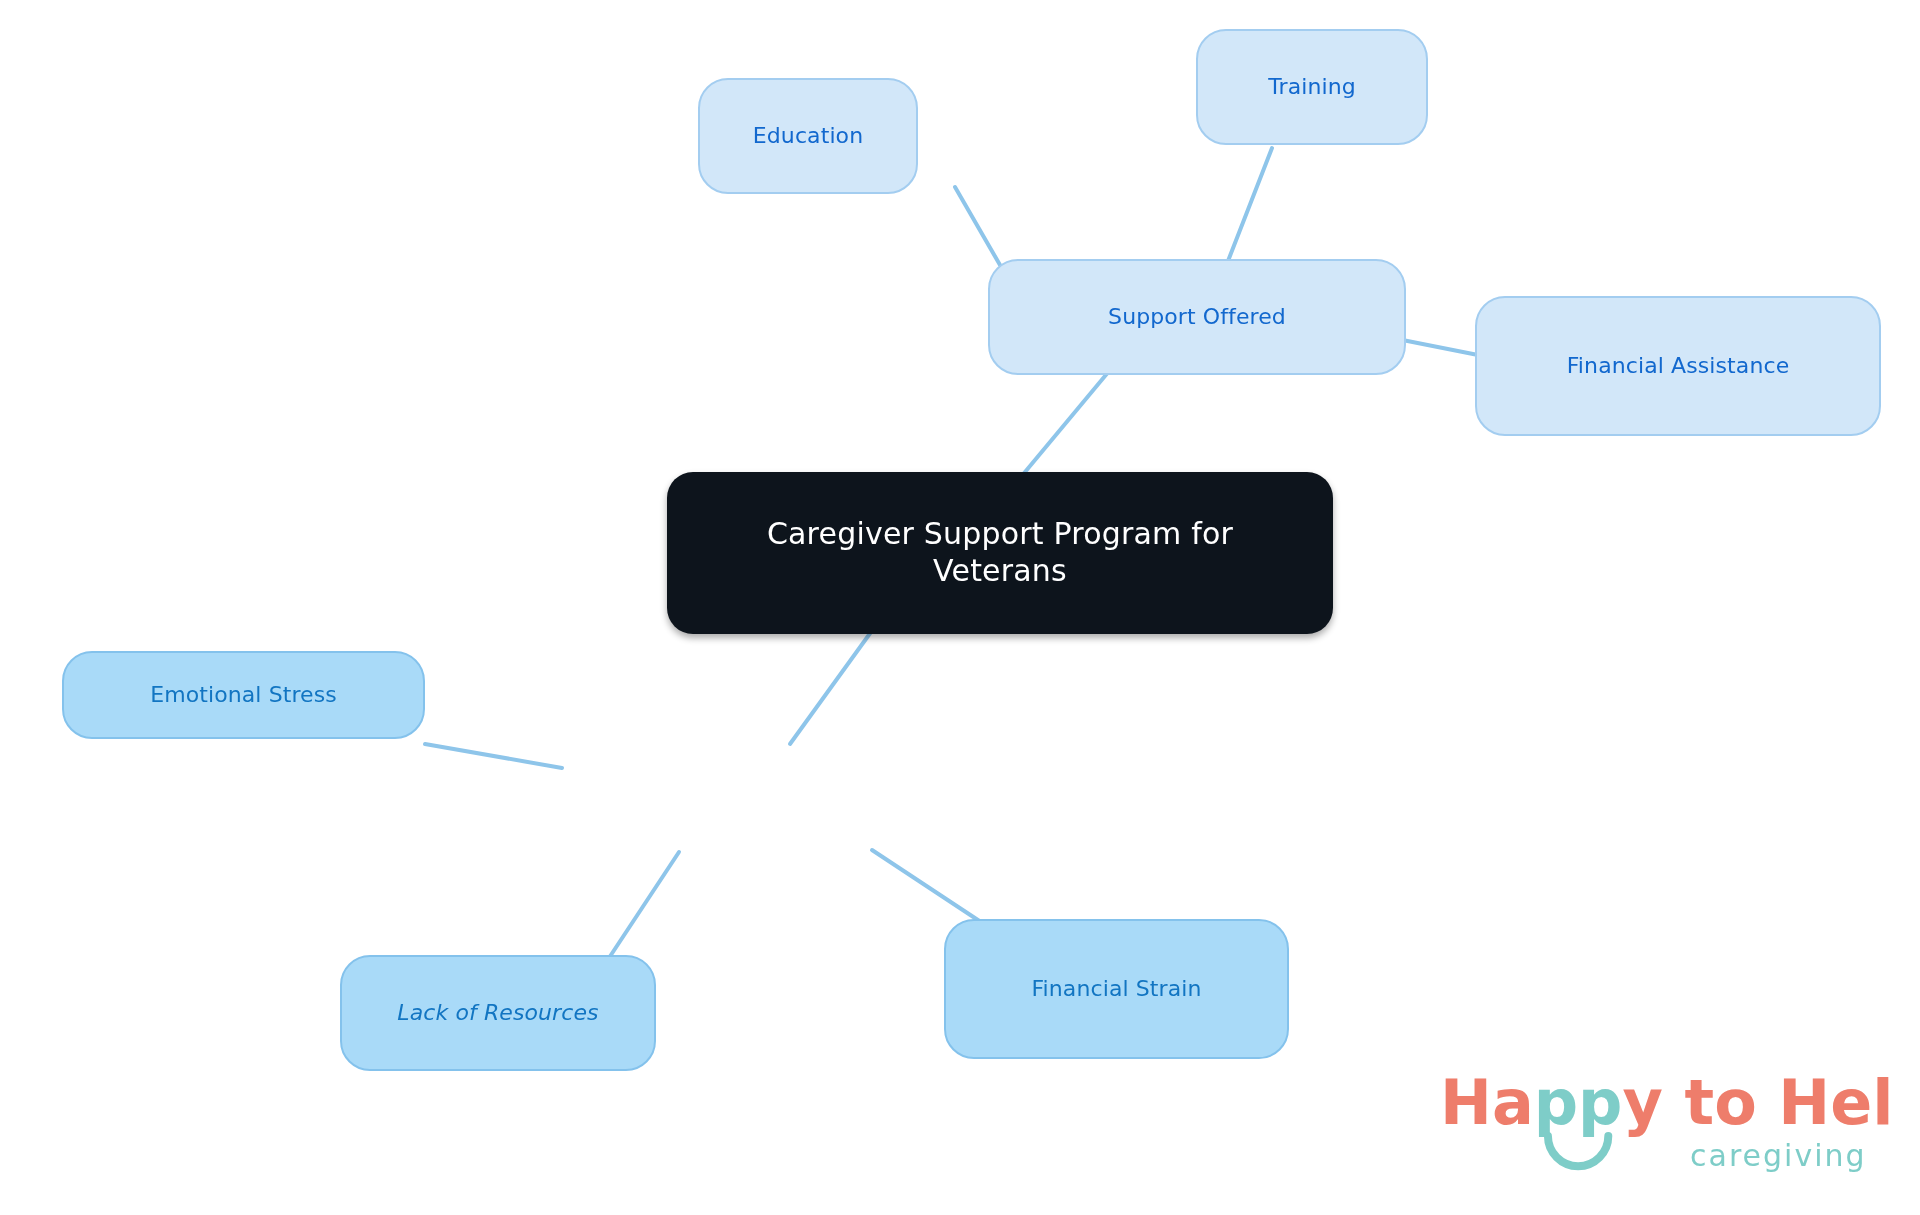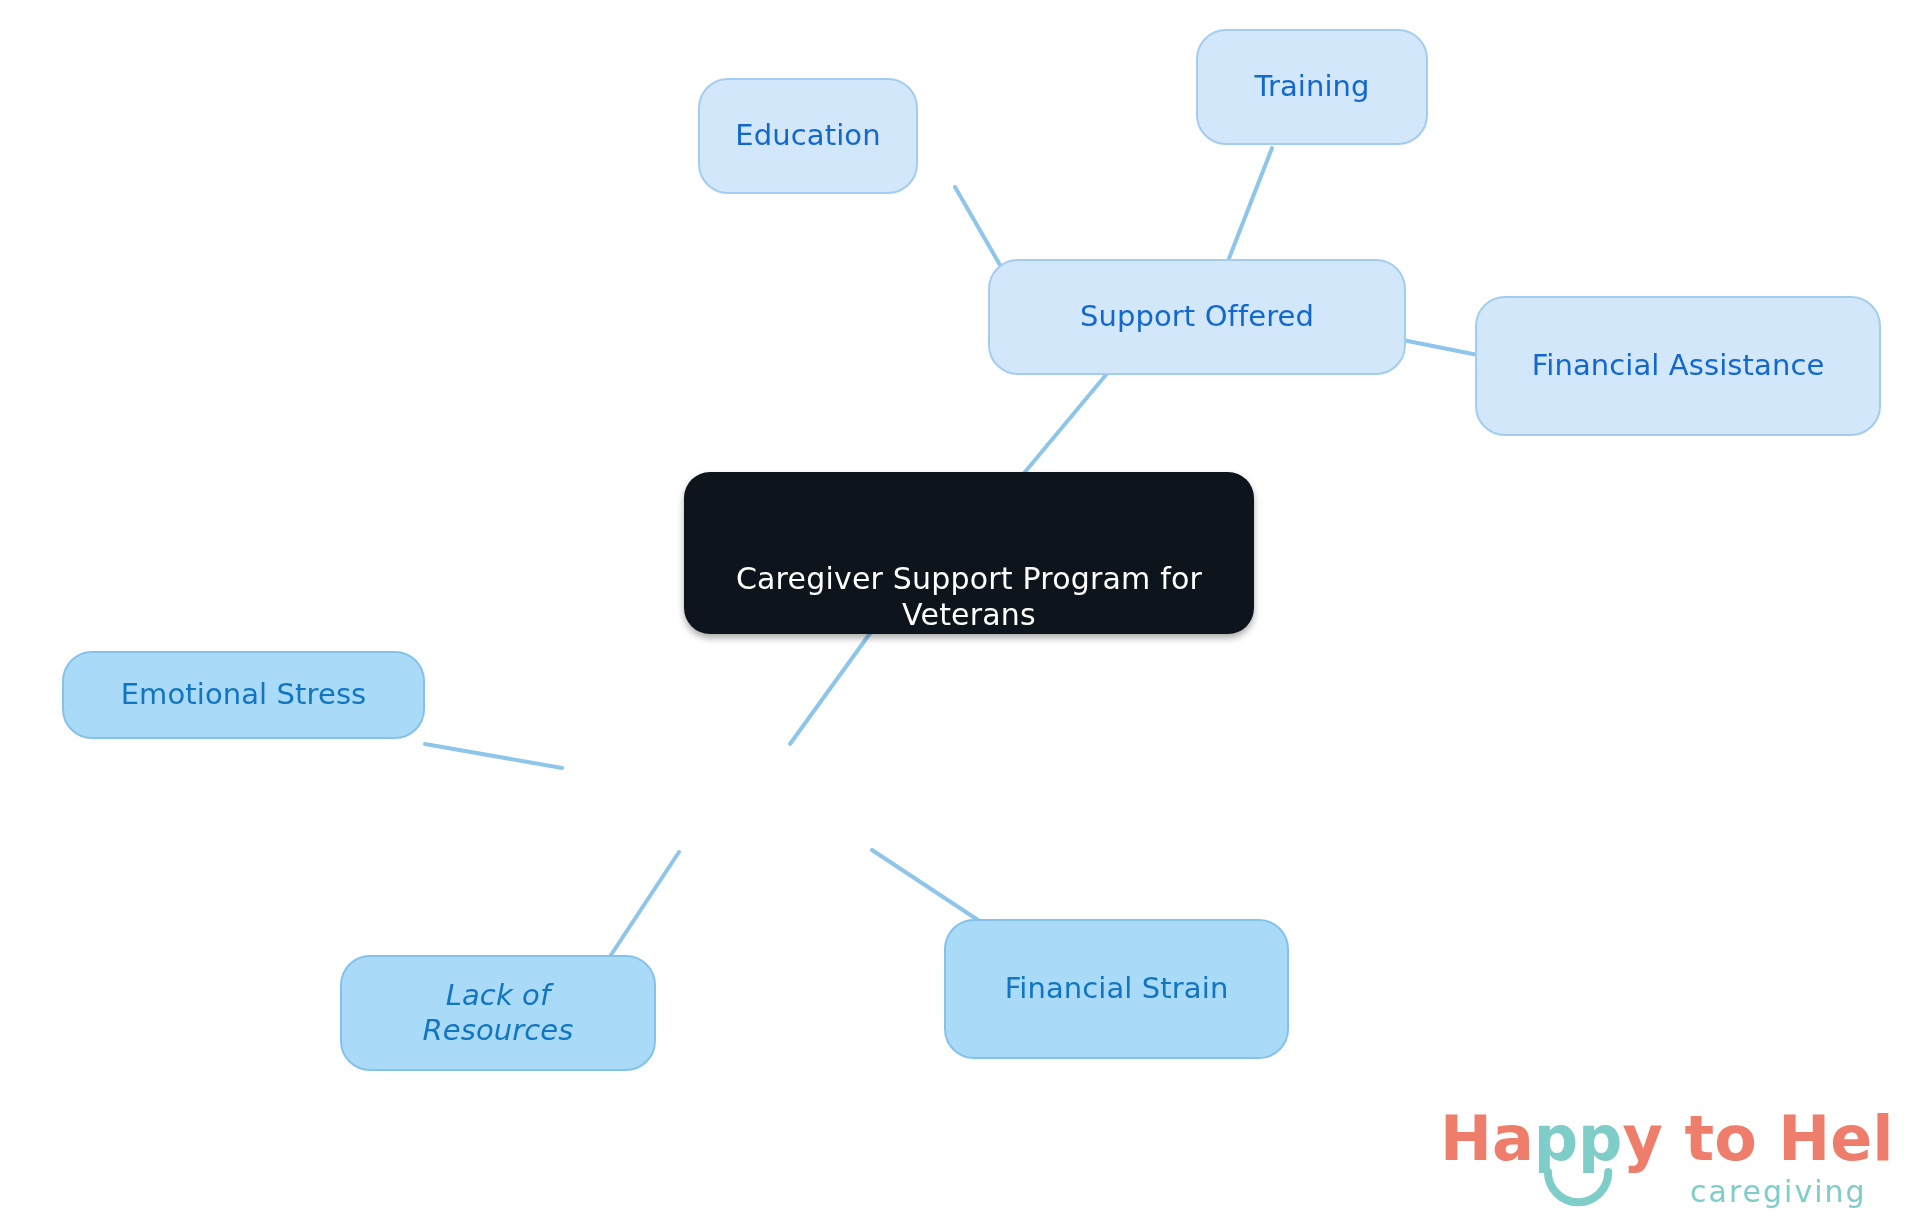--- a/index.html
+++ b/index.html
@@ -51,21 +51,21 @@
     border-radius: 26px;
     font-size: 30px;
     letter-spacing: 0.2px;
     box-shadow: 0 4px 7px rgba(0,0,0,0.33);
     padding: 0 26px;
   }
 
   .node.branch,
   .node.leaf {
     border-radius: 30px;
-    font-size: 29px;
+    font-size: 22px;
     letter-spacing: 0.1px;
     padding: 0 32px;
   }
 
   .tone-light {
     background: #d2e7f9;
     border: 2px solid #a3cdf0;
     color: #1268ce;
   }
 
@@ -73,21 +73,21 @@
     background: #a9daf8;
     border: 2px solid #84c2ec;
     color: #1275c2;
   }
 
   
   #logo {
     position: absolute;
     z-index: 3;
     left: 1440px;
-    top: 1098px;
+    top: 1062px;
     width: 455px;
     height: 112px;
     text-align: right;
   }
   #logo svg { display: block; }
 </style>
 </head>
 <body>
 
 <div id="canvas">
@@ -122,21 +122,21 @@
   </div>
 
   <div class="node branch tone-light" style="left:988px; top:259px; width:418px; height:116px;">
     <span>Support Offered</span>
   </div>
 
   <div class="node leaf tone-light" style="left:1475px; top:296px; width:406px; height:140px;">
     <span>Financial Assistance</span>
   </div>
 
-  <div class="node root" style="left:684px; top:472px; width:570px; height:162px;align-items:flex-end;">
+  <div class="node root" style="left:667px; top:472px; width:666px; height:162px;">
     <span>Caregiver Support Program for
 Veterans</span>
   </div>
 
   <div class="node leaf tone-mid" style="left:62px; top:651px; width:363px; height:88px;">
     <span>Emotional Stress</span>
   </div>
 
 
   <div class="node leaf tone-mid" style="left:944px; top:919px; width:345px; height:140px;">

